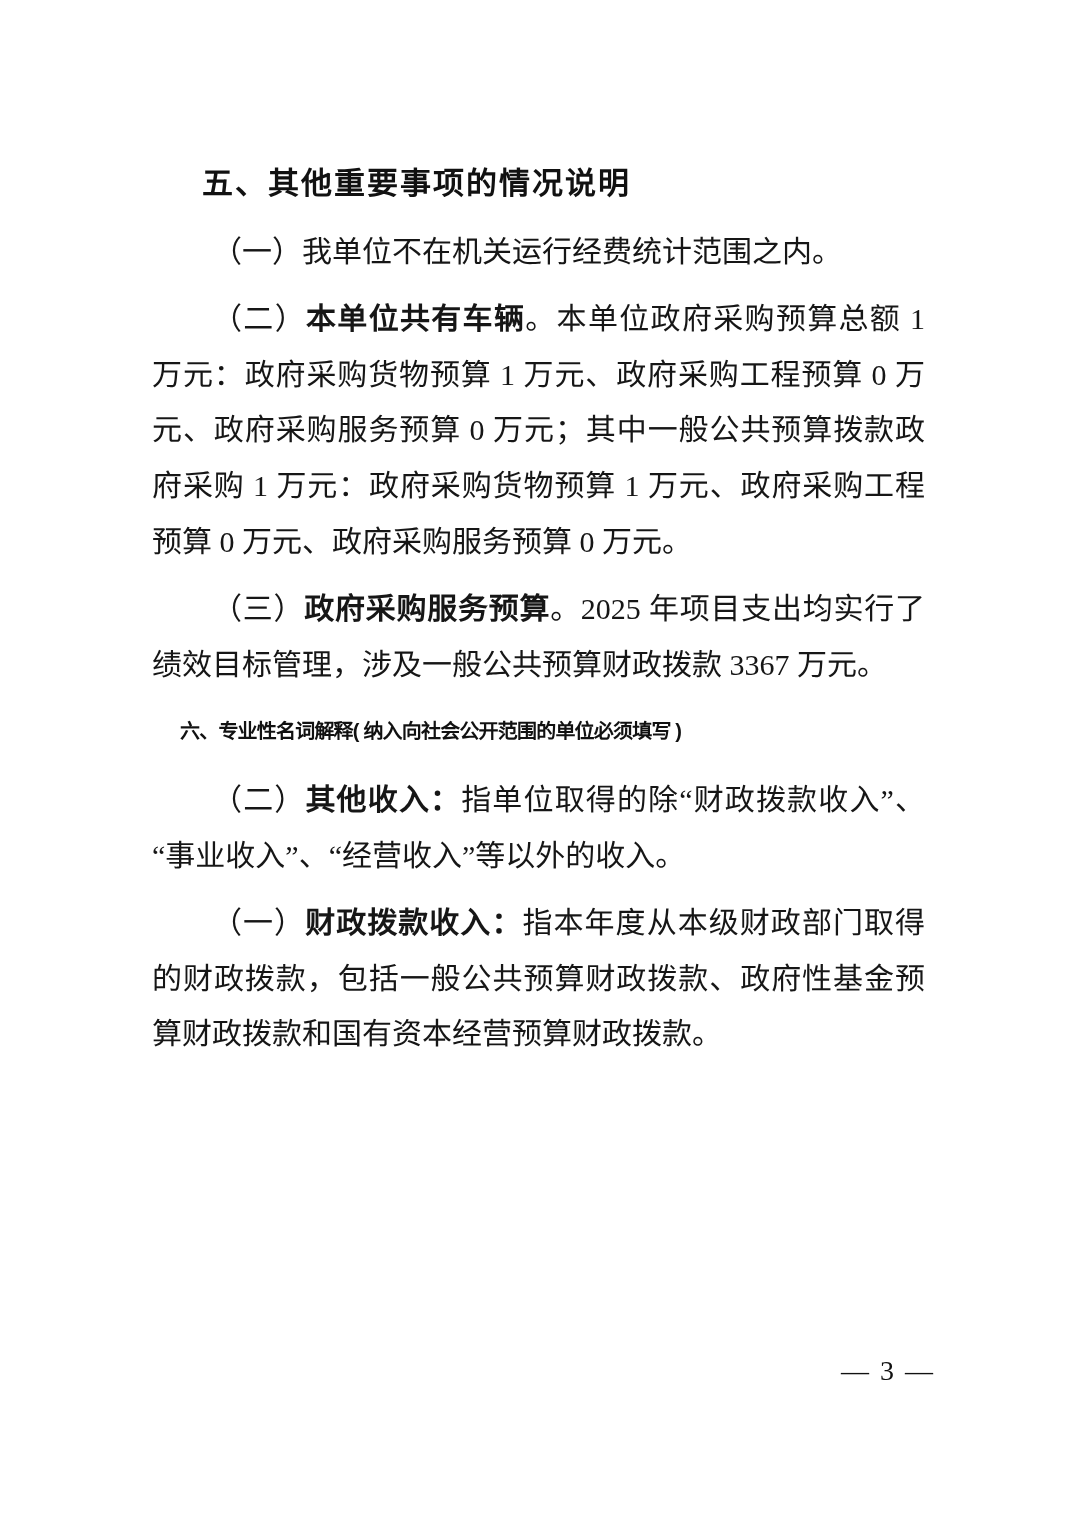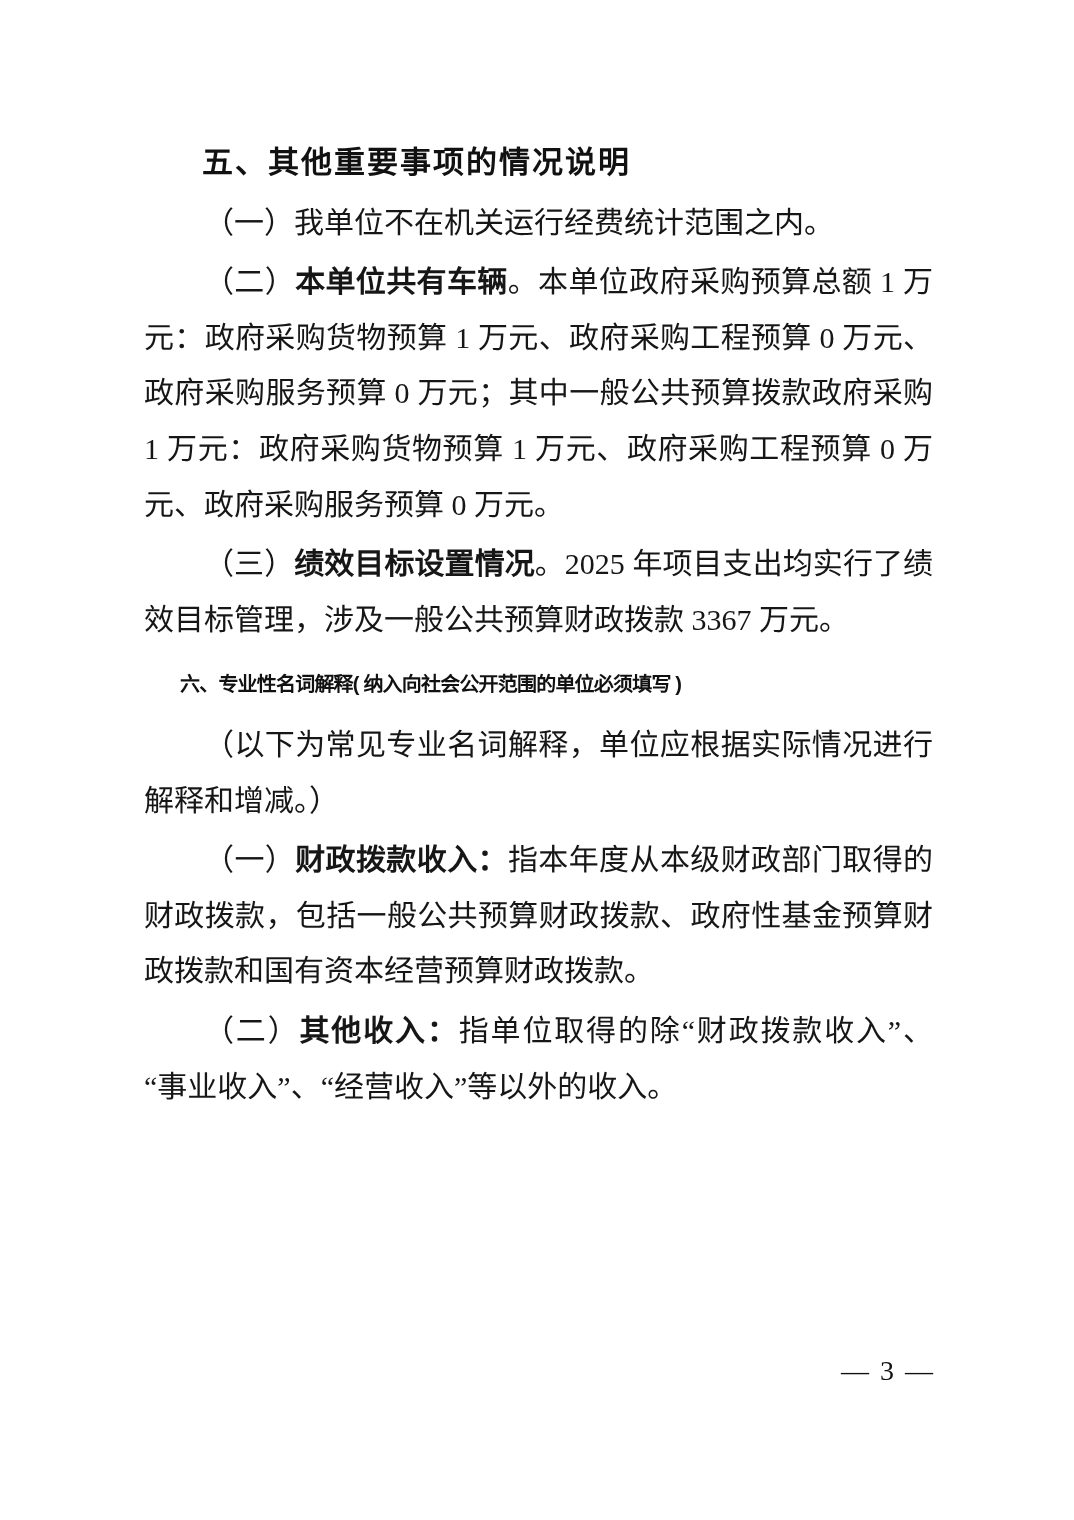--- a/index.html
+++ b/index.html
@@ -13,41 +13,41 @@
     height: 1520px;
     margin: 0 auto;
     background: #ffffff;
     overflow: hidden;
     color: #141414;
     font-family: "Liberation Serif", "DejaVu Serif", serif;
   }
   .doc-body {
     position: absolute;
     left: 140px;
-    top: 135px;
+    top: 156px;
     width: 797px;
   }
   .doc-heading {
     margin: 0;
     font-family: "Liberation Sans", "DejaVu Sans", sans-serif;
     font-weight: 700;
     font-size: 31px;
     line-height: 55.6px;
     letter-spacing: 2px;
     text-indent: 2em;
     white-space: nowrap;
     color: #111111;
   }
   .heading-6 {
     margin-top: 10px;
     font-size: 20px;
     letter-spacing: -0.8px;
   }
   p.para {
-    margin: 4px;
+    margin: 12px;
     font-size: 30px;
     line-height: 55.6px;
     text-indent: 2em;
     text-align: justify;
     color: #161616;
   }
   p.para .term {
     font-weight: 700;
   }
   .page-number {
@@ -66,27 +66,26 @@
 
 <div class="page">
   <div class="doc-body">
 
     <h2 class="doc-heading">五、其他重要事项的情况说明</h2>
 
     <p class="para"><span>（一）</span><span class="term"></span><span>我单位不在机关运行经费统计范围之内。</span></p>
 
     <p class="para"><span>（二）</span><span class="term">本单位共有车辆</span><span>。本单位政府采购预算总额 1 万元：政府采购货物预算 1 万元、政府采购工程预算 0 万元、政府采购服务预算 0 万元；其中一般公共预算拨款政府采购 1 万元：政府采购货物预算 1 万元、政府采购工程预算 0 万元、政府采购服务预算 0 万元。</span></p>
 
-    <p class="para"><span>（三）</span><span class="term">绩效目标设置情况</span><span>。2025 年项目支出均实行了绩效目标管理，涉及一般公共预算财政拨款 3367 万元。</span></p>
+    <p class="para"><span>（三）</span><span class="term">政府采购服务预算</span><span>。2025 年项目支出均实行了绩效目标管理，涉及一般公共预算财政拨款 3367 万元。</span></p>
 
 
     <h2 class="doc-heading heading-6">六、专业性名词解释( 纳入向社会公开范围的单位必须填写 )</h2>
 
-    <p class="para">（以下为常见专业名词解释，单位应根据实际情况进行解释和增减。）</p>
+
+    <p class="para"><span>（二）</span><span class="term">其他收入：</span><span>指单位取得的除“财政拨款收入”、“事业收入”、“经营收入”等以外的收入。</span></p>
 
     <p class="para"><span>（一）</span><span class="term">财政拨款收入：</span><span>指本年度从本级财政部门取得的财政拨款，包括一般公共预算财政拨款、政府性基金预算财政拨款和国有资本经营预算财政拨款。</span></p>
-
-    <p class="para"><span>（二）</span><span class="term">其他收入：</span><span>指单位取得的除“财政拨款收入”、“事业收入”、“经营收入”等以外的收入。</span></p>
 
   </div>
 
   <div class="page-number">— 3 —</div>
 </div>
 
 </body></html>

